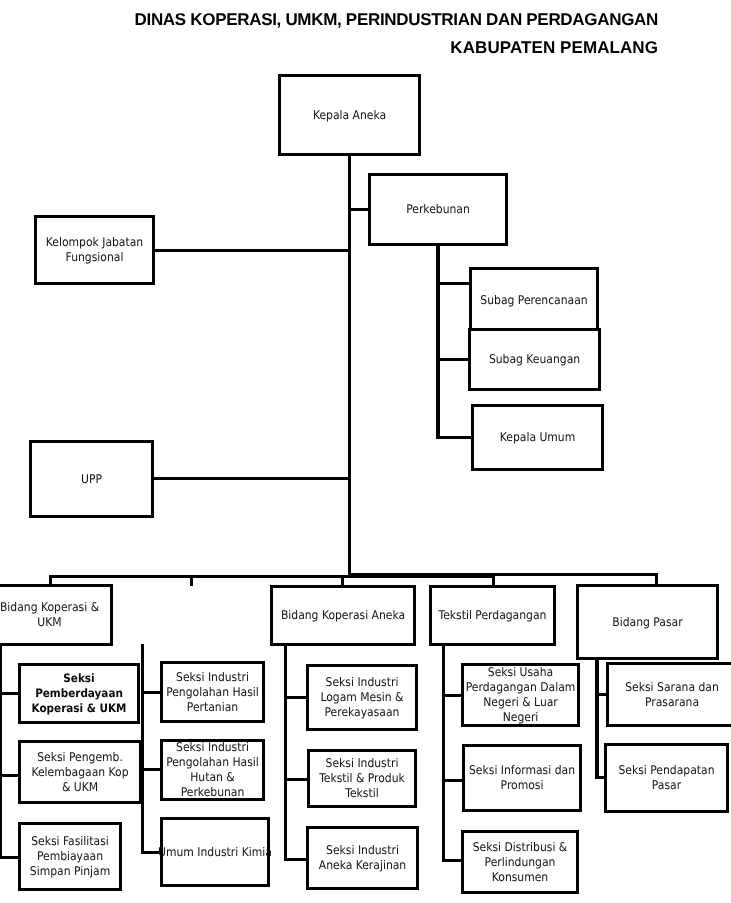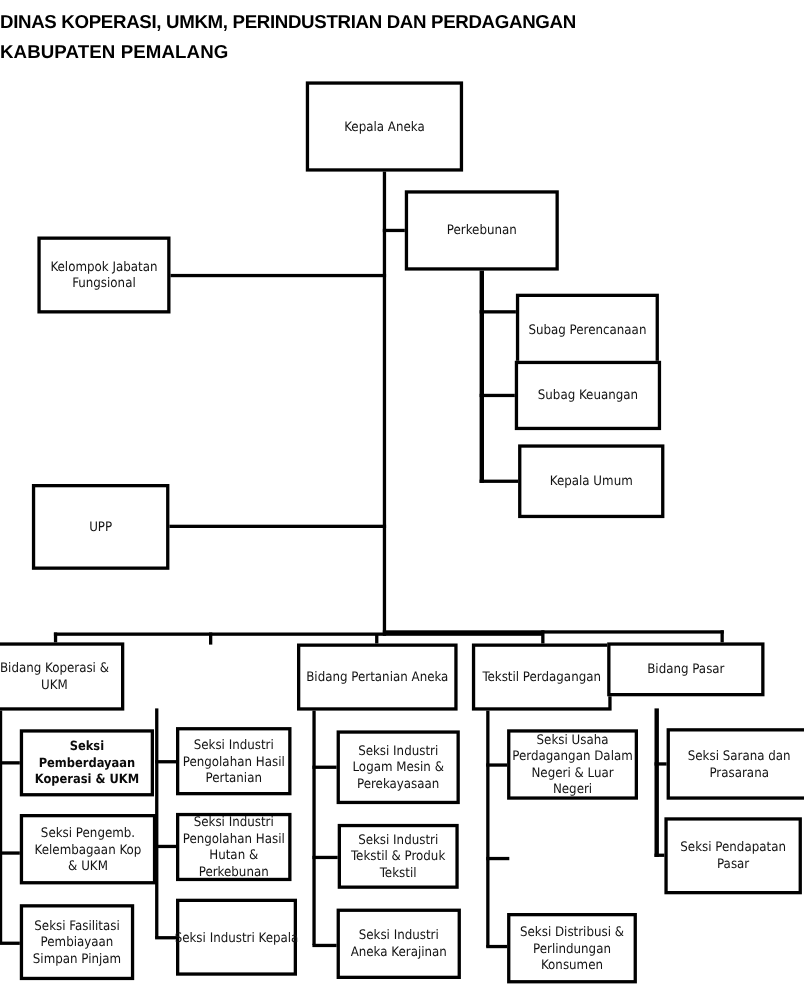--- a/index.html
+++ b/index.html
@@ -2,21 +2,21 @@
 <html style="--line: #000000; --text: #121212; --title-text: #000000; --box-fill: #ffffff; --bg: #ffffff;"><head>
 <meta charset="utf-8">
 <title>Struktur Organisasi</title>
 <style>
   :root{--line:#000000;--text:#121212;--title-text:#000000;--box-fill:#ffffff;--bg:#ffffff;}
   html,body{margin:0;padding:0;background:var(--bg,#ffffff);}
   body{width:731px;height:903px;overflow:hidden;
        font-family:"DejaVu Sans Condensed","DejaVu Sans",sans-serif;
        color:#1a1a1a;-webkit-font-smoothing:antialiased;text-rendering:geometricPrecision;}
   #chart{position:relative;width:731px;height:903px;}
-  .ttl{position:absolute;left:0px;width:658px;text-align:left;
+  .ttl{position:absolute;left:0px;width:658px;text-align:right;
        font-family:"Liberation Sans",sans-serif;font-weight:bold;
        font-size:17px;color:var(--title-text,#000);white-space:nowrap;}
   .box{position:absolute;box-sizing:border-box;border:3px solid var(--line,#000);
        background:var(--box-fill,#fff);display:flex;align-items:center;justify-content:center;
        text-align:center;font-size:12px;line-height:15px;color:var(--text,#121212);}
   .box span{display:block;white-space:nowrap;}
   .box.b{font-weight:bold;font-size:11.6px;color:#0a0a0a;}
   .ln{position:absolute;background:var(--line,#000);}
 </style>
 </head>
@@ -88,29 +88,29 @@
   <div class="ln" style="left:141px;top:691px;width:21px;height:3px"></div>
   <div class="ln" style="left:141px;top:768px;width:21px;height:3px"></div>
   <div class="ln" style="left:141px;top:851px;width:21px;height:3px"></div>
   <div class="box" style="left:160px;top:661px;width:105px;height:62px">
       <span>Seksi Industri<br>Pengolahan Hasil<br>Pertanian</span>
     </div>
   <div class="box" style="left:160px;top:739px;width:105px;height:62px">
       <span>Seksi Industri<br>Pengolahan Hasil<br>Hutan &amp;<br>Perkebunan</span>
     </div>
   <div class="box" style="left:160px;top:817px;width:110px;height:70px">
-      <span>Seksi Industri Kepala</span>
+      <span>Umum Industri Kimia</span>
     </div>
 
   <div class="ln" style="left:284px;top:644px;width:3px;height:215px"></div>
   <div class="ln" style="left:284px;top:696px;width:24px;height:3px"></div>
   <div class="ln" style="left:284px;top:778px;width:24px;height:3px"></div>
   <div class="ln" style="left:284px;top:858px;width:24px;height:3px"></div>
   <div class="box" style="left:270px;top:585px;width:146px;height:61px">
-      <span>Bidang Pertanian Aneka</span>
+      <span>Bidang Koperasi Aneka</span>
     </div>
   <div class="box" style="left:306px;top:664px;width:112px;height:67px">
       <span>Seksi Industri<br>Logam Mesin &amp;<br>Perekayasaan</span>
     </div>
   <div class="box" style="left:307px;top:749px;width:110px;height:59px">
       <span>Seksi Industri<br>Tekstil &amp; Produk<br>Tekstil</span>
     </div>
   <div class="box" style="left:306px;top:826px;width:113px;height:64px">
       <span>Seksi Industri<br>Aneka Kerajinan</span>
     </div>
@@ -118,28 +118,31 @@
   <div class="ln" style="left:442px;top:644px;width:3px;height:217px"></div>
   <div class="ln" style="left:442px;top:694px;width:21px;height:3px"></div>
   <div class="ln" style="left:442px;top:779px;width:21px;height:3px"></div>
   <div class="ln" style="left:442px;top:859px;width:21px;height:3px"></div>
   <div class="box" style="left:429px;top:585px;width:127px;height:61px">
       <span>Tekstil Perdagangan</span>
     </div>
   <div class="box" style="left:461px;top:663px;width:119px;height:64px">
       <span>Seksi Usaha<br>Perdagangan Dalam<br>Negeri &amp; Luar<br>Negeri</span>
     </div>
+  <div class="box" style="left:462px;top:744px;width:120px;height:68px">
+      <span>Seksi Informasi dan<br>Promosi</span>
+    </div>
   <div class="box" style="left:461px;top:830px;width:118px;height:64px">
       <span>Seksi Distribusi &amp;<br>Perlindungan<br>Konsumen</span>
     </div>
 
   <div class="ln" style="left:595px;top:644px;width:4px;height:135px"></div>
   <div class="ln" style="left:595px;top:693px;width:13px;height:3px"></div>
   <div class="ln" style="left:595px;top:776px;width:11px;height:3px"></div>
-  <div class="box" style="left:552px;top:584px;width:143px;height:49px">
+  <div class="box" style="left:576px;top:584px;width:143px;height:76px">
       <span>Bidang Pasar</span>
     </div>
   <div class="box" style="left:606px;top:662px;width:132px;height:65px">
       <span>Seksi Sarana dan<br>Prasarana</span>
     </div>
   <div class="box" style="left:604px;top:743px;width:125px;height:70px">
       <span>Seksi Pendapatan<br>Pasar</span>
     </div>
 
 </div>

